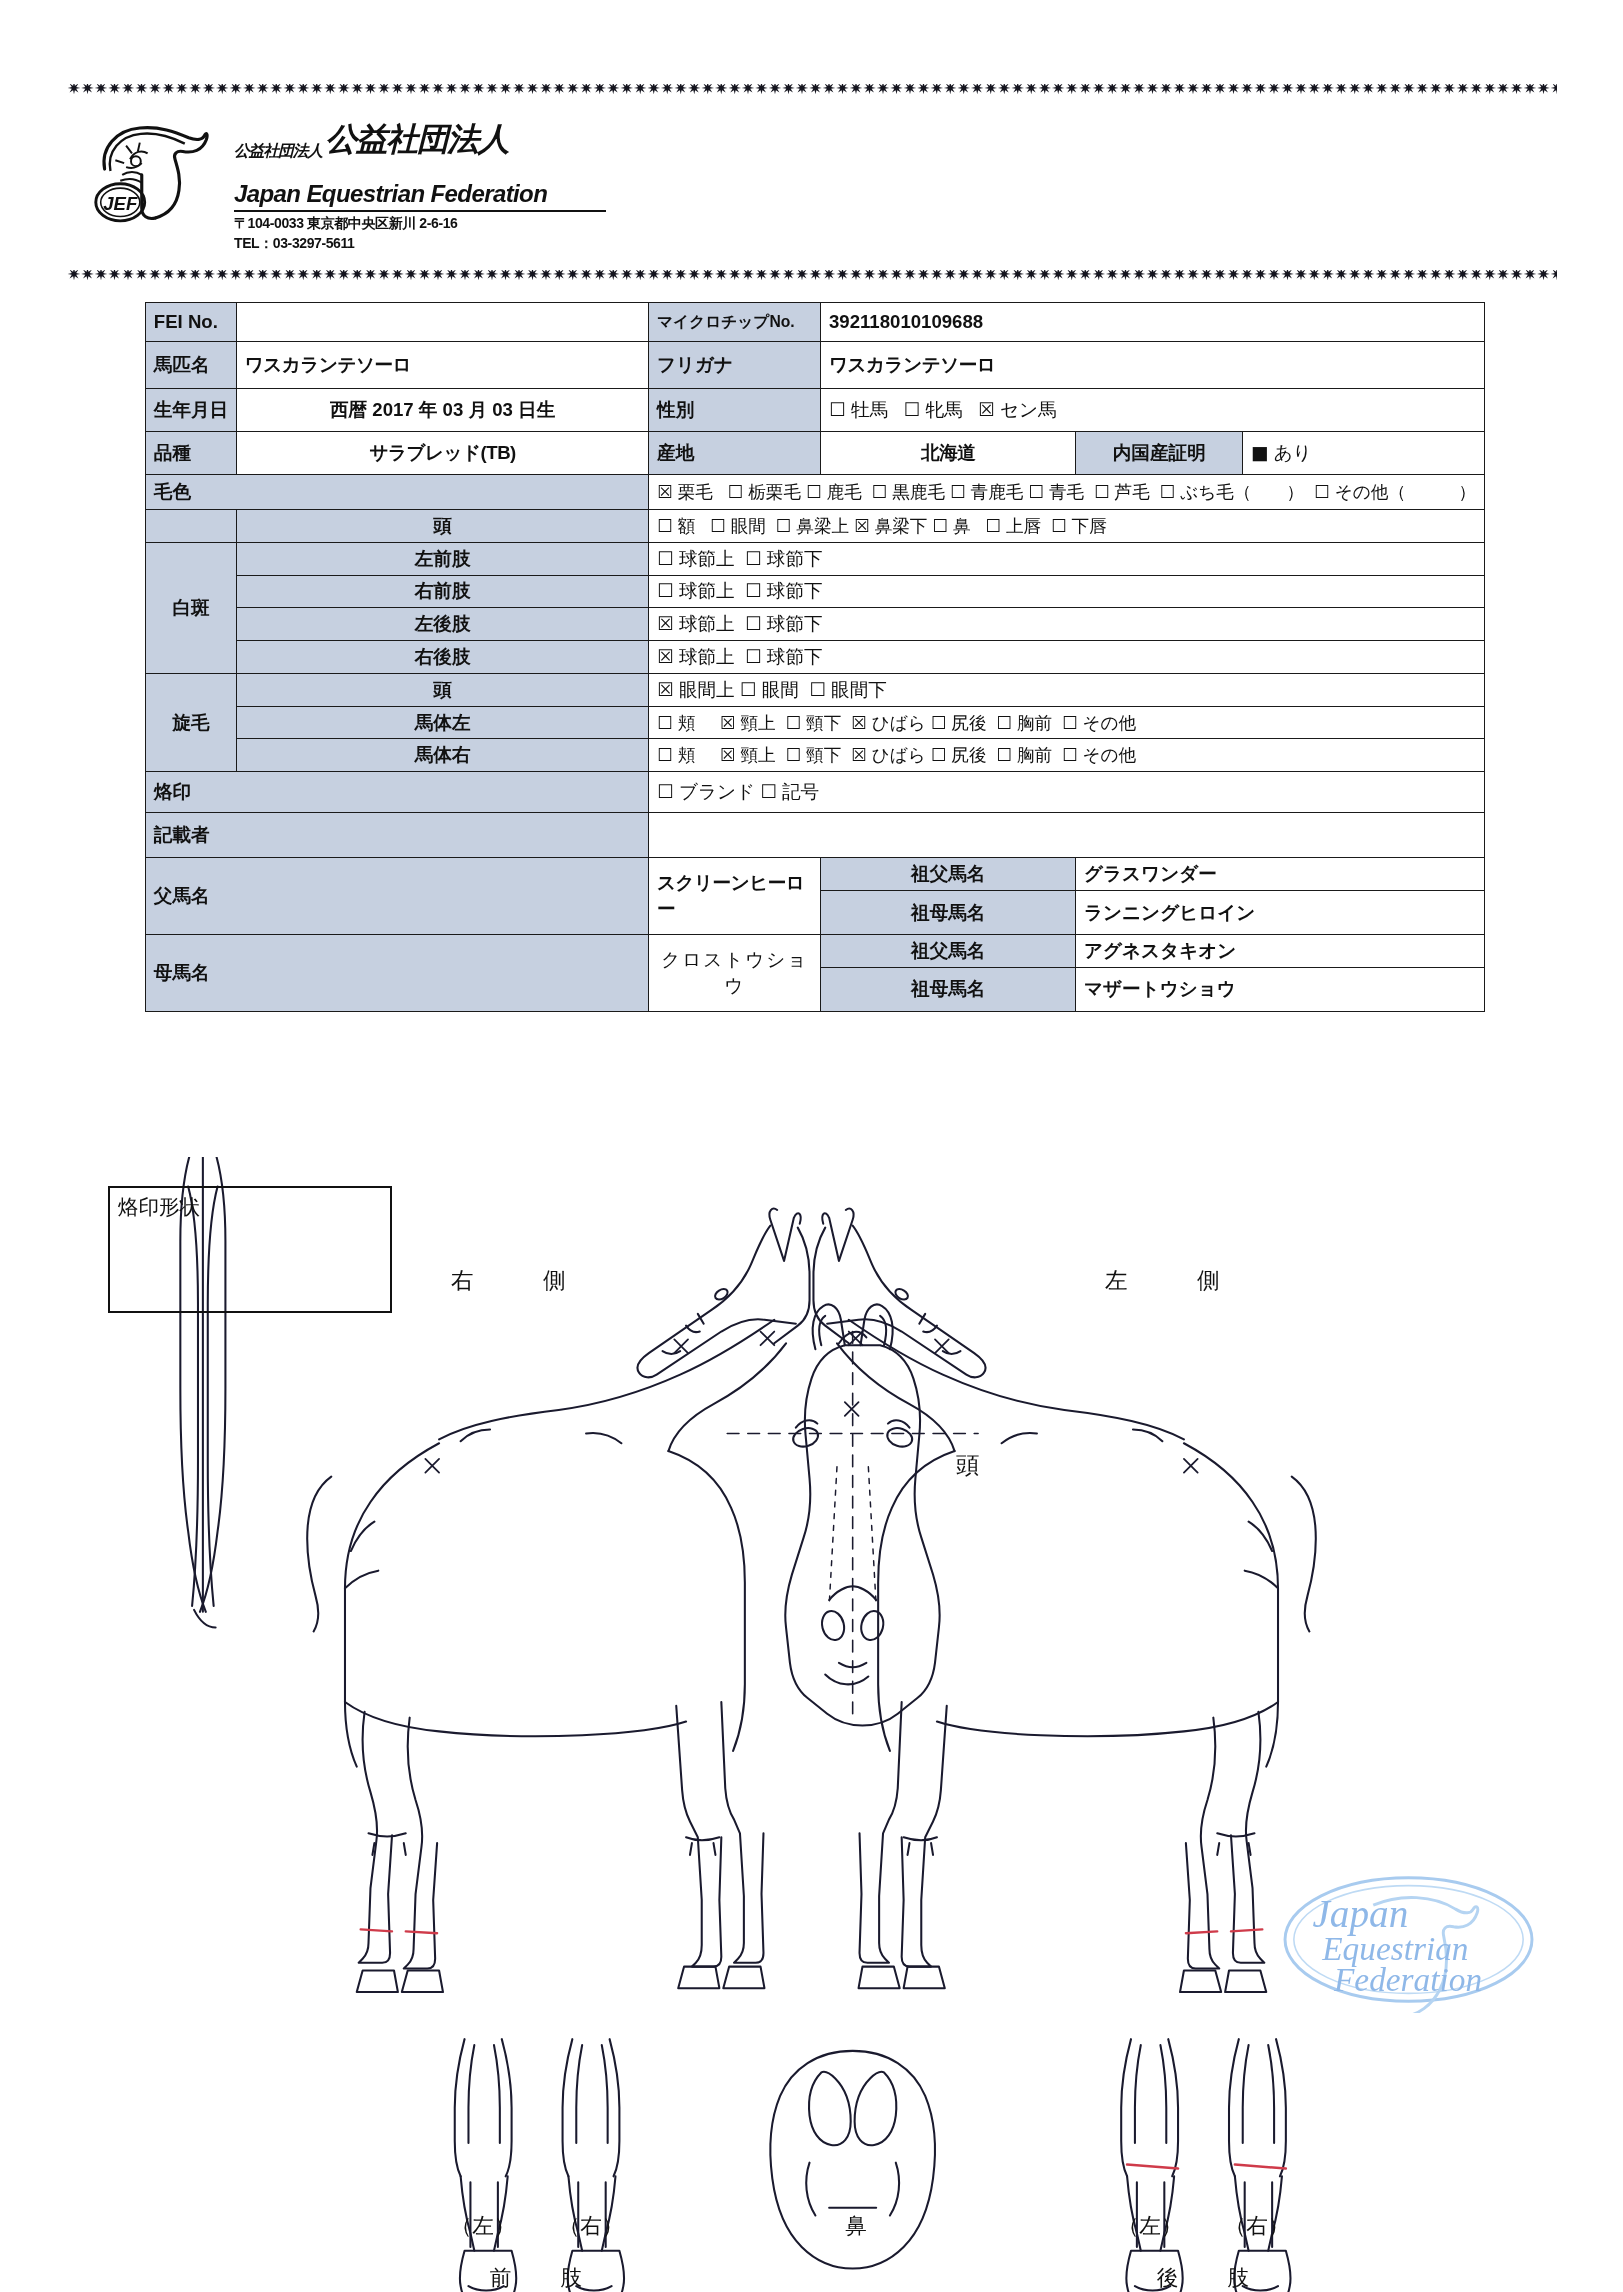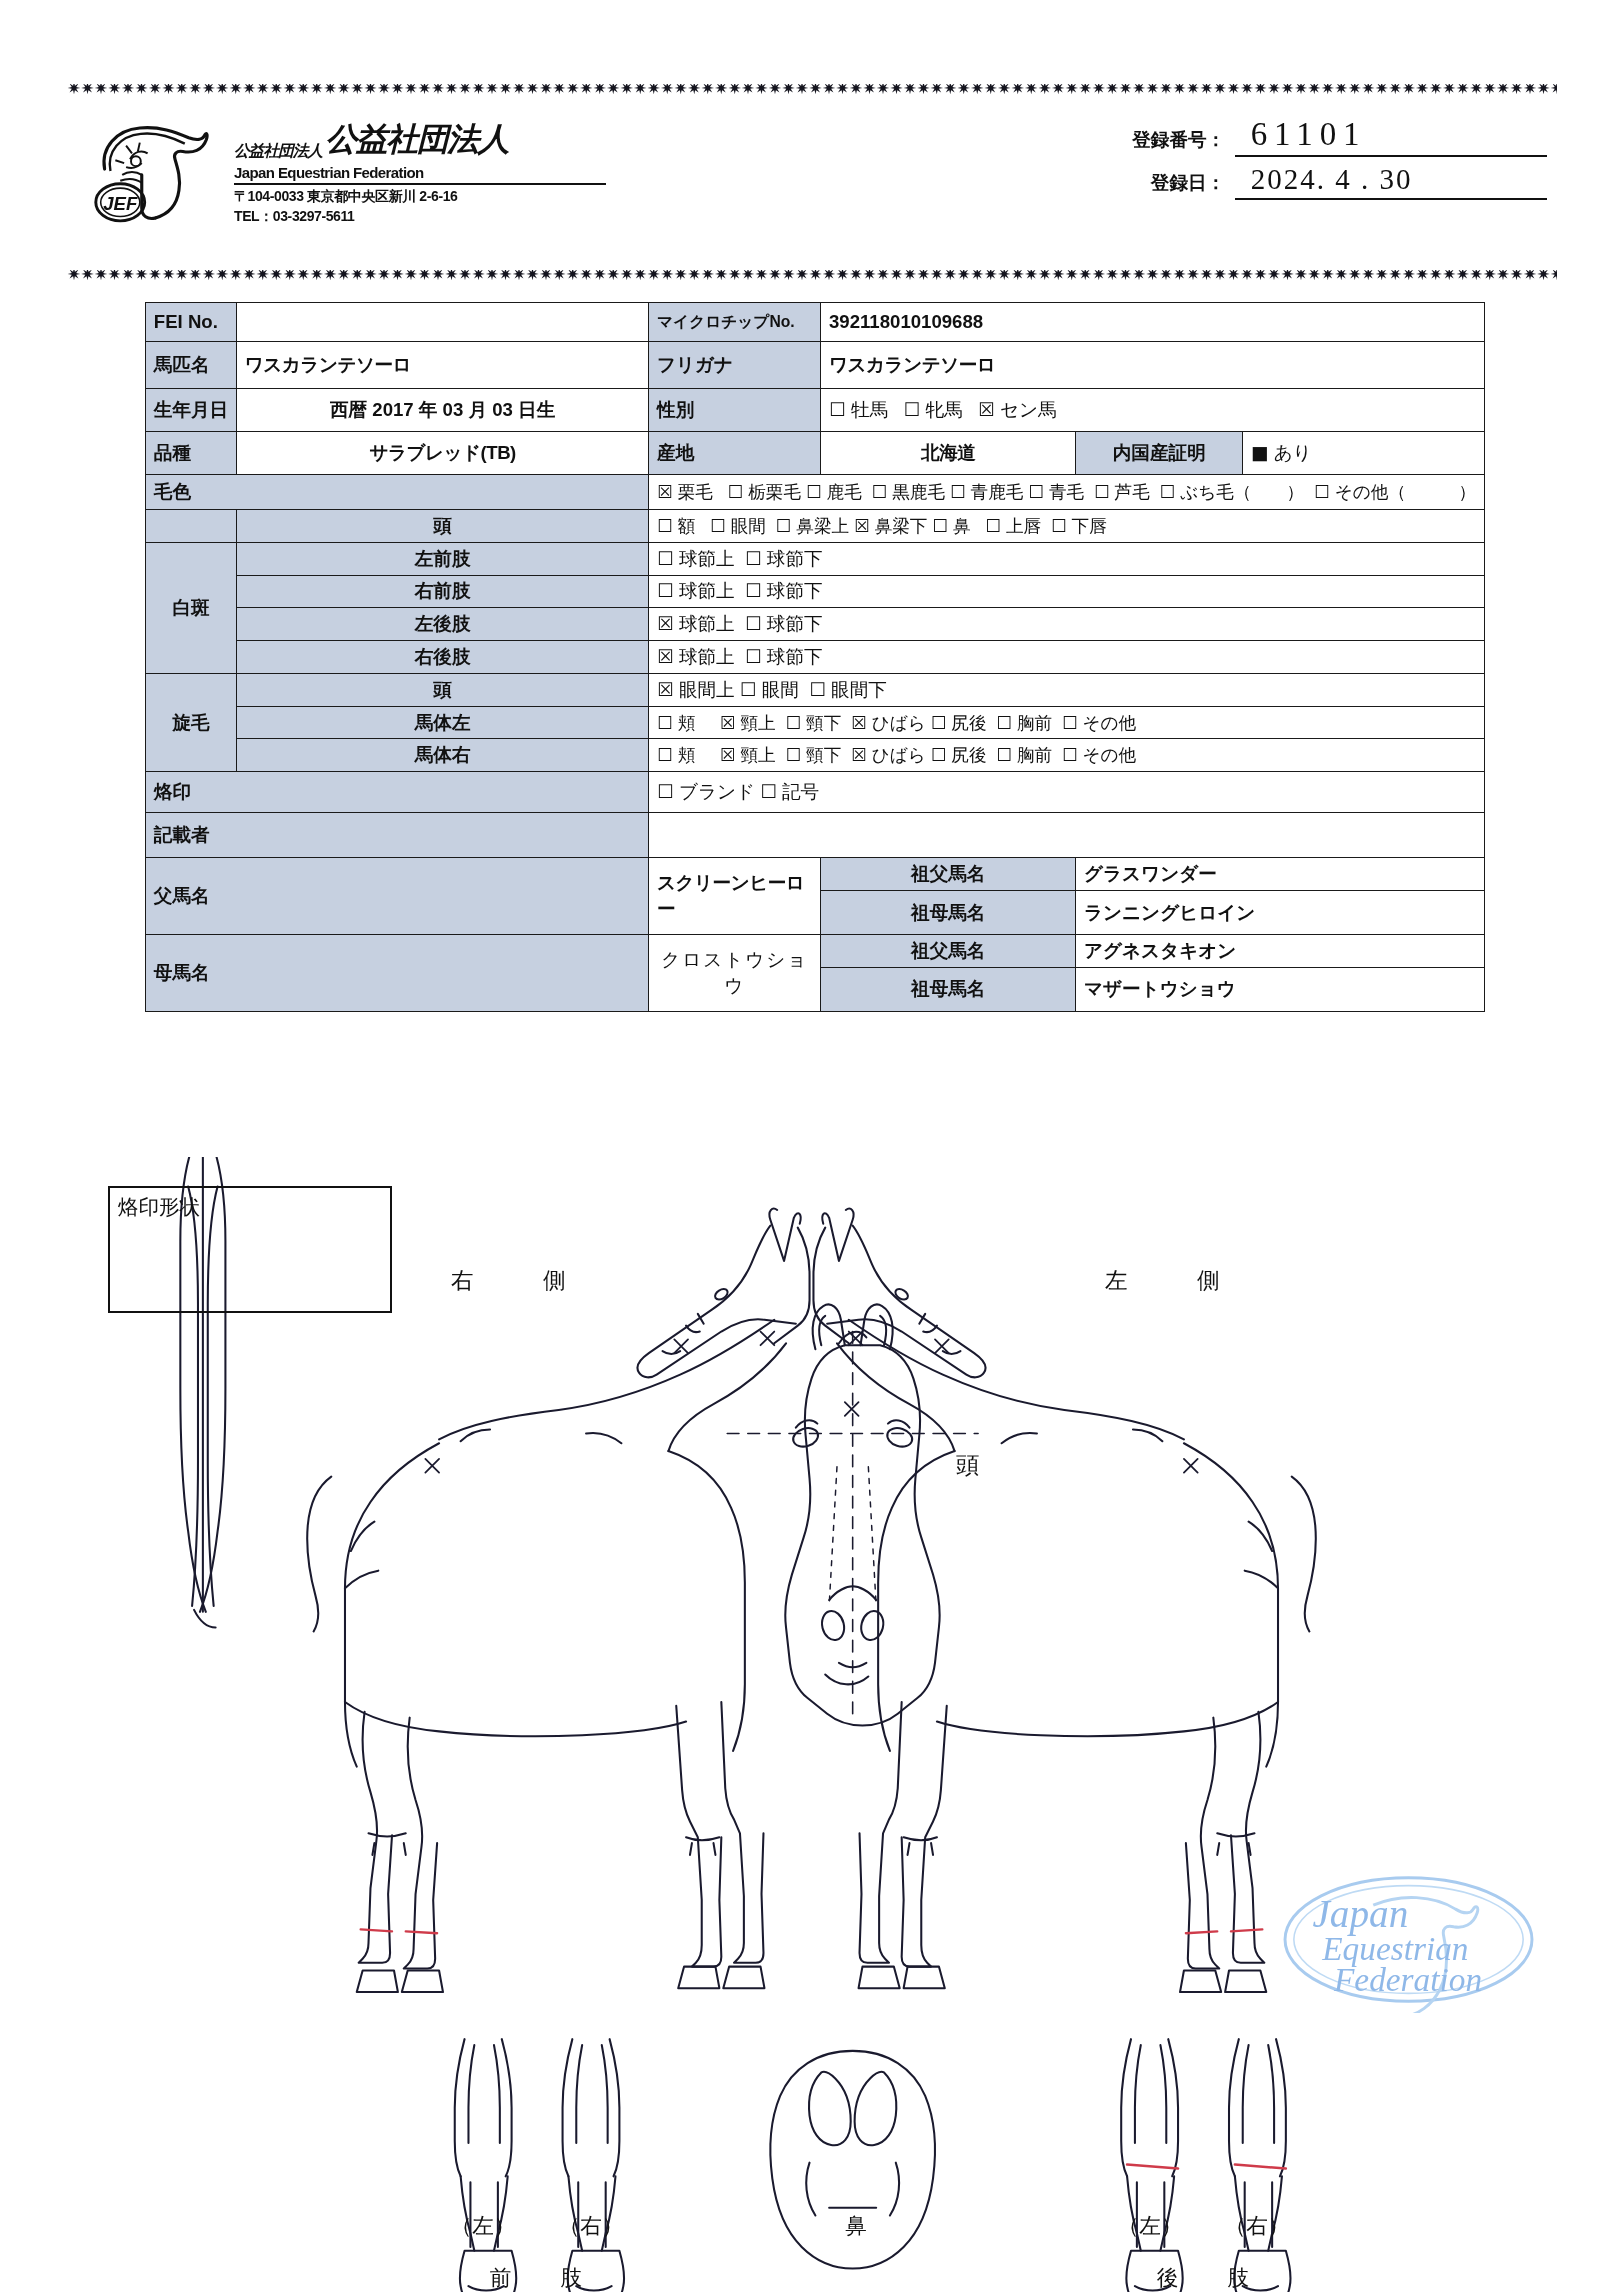--- a/index.html
+++ b/index.html
@@ -23,21 +23,21 @@
   #star-top { top: 84px; }
   #star-bottom { top: 270px; }
 
   
   .header { position: absolute; left: 67px; top: 110px; width: 1490px; height: 147px; }
   .logo-wrap { position: absolute; left: 19.6px; top: 7.8px; width: 132px; height: 106px; }
   .org-text { position: absolute; left: 167px; top: 7.8px; width: 412px; }
   .org-line1 { display: flex; align-items: flex-end; gap: 3px; }
   .org-kouki { font-size: 15.7px; font-weight: 700; font-style: italic; letter-spacing: -1px; }
   .org-jp { font-size: 32px; font-weight: 700; font-style: italic; letter-spacing: -1.5px; }
-  .org-en { font-size: 15px; font-weight: 700; letter-spacing: -0.6px; margin-top: 2px; }
+  .org-en { font-size: 24px; font-style: italic; font-weight: 700; letter-spacing: -0.6px; margin-top: 18px; }
   .org-rule { border-bottom: 2px solid #111; width: 372px; margin-top: 2px; }
   .org-addr { font-size: 14px; font-weight: 700; letter-spacing: -0.4px; margin-top: 2.9px; line-height: 1.25; }
 
   .big-title {
     position: absolute; left: 588px; top: 11.8px;
     font-size: 51px; font-weight: 700; font-style: italic;
     letter-spacing: -2px;
     text-shadow: 2px 2px 0 #bbb;
   }
 
@@ -109,30 +109,20 @@
         <span class="org-kouki">公益社団法人</span>
         <span class="org-jp">公益社団法人</span>
       </div>
       <div class="org-en">Japan Equestrian Federation</div>
       <div class="org-rule"></div>
       <div class="org-addr">〒104-0033 東京都中央区新川 2-6-16</div>
       <div class="org-addr">TEL：03-3297-5611</div>
     </div>
 
 
-    <div class="reg-block">
-      <div class="reg-row">
-        <div class="reg-label">登録番号：</div>
-        <div class="reg-value">61101</div>
-      </div>
-      <div class="reg-row">
-        <div class="reg-label">登録日：</div>
-        <div class="reg-value date">2024. 4 . 30</div>
-      </div>
-    </div>
   </div>
 
   <table class="tbl">
     <tbody>
         <tr>
       <td class="lbl" style="width:88px;height:39px">FEI No.</td>
       <td style="width:461px"></td>
       <td class="lbl" style="width:172px;font-size:15.7px">マイクロチップNo.</td>
       <td class="val-mono" colspan="3">392118010109688</td>
     </tr>

